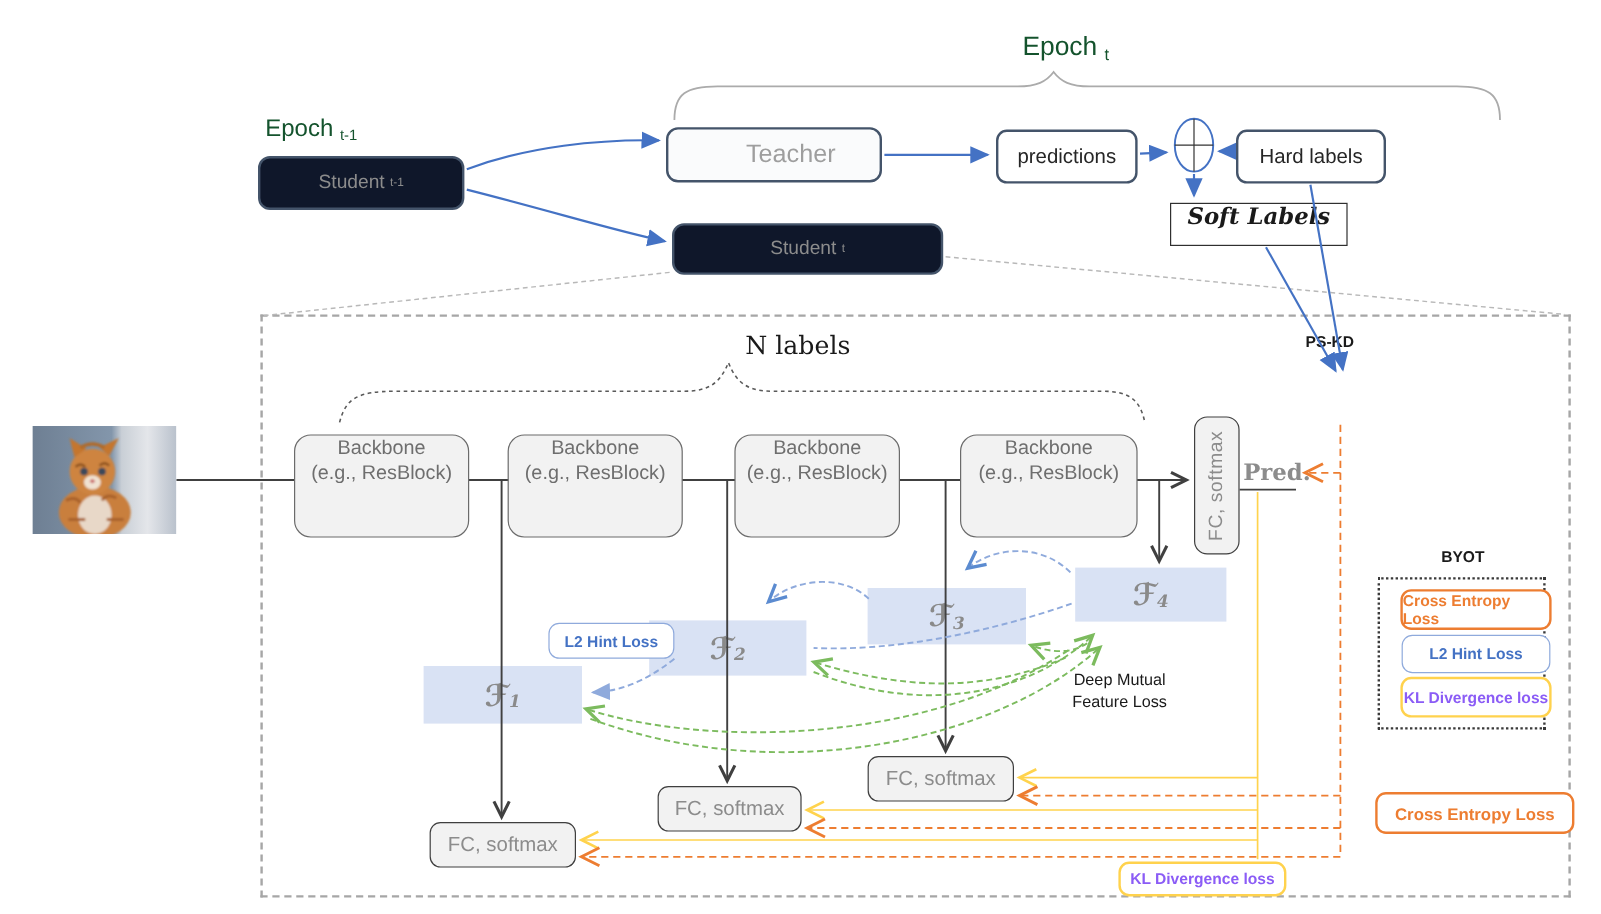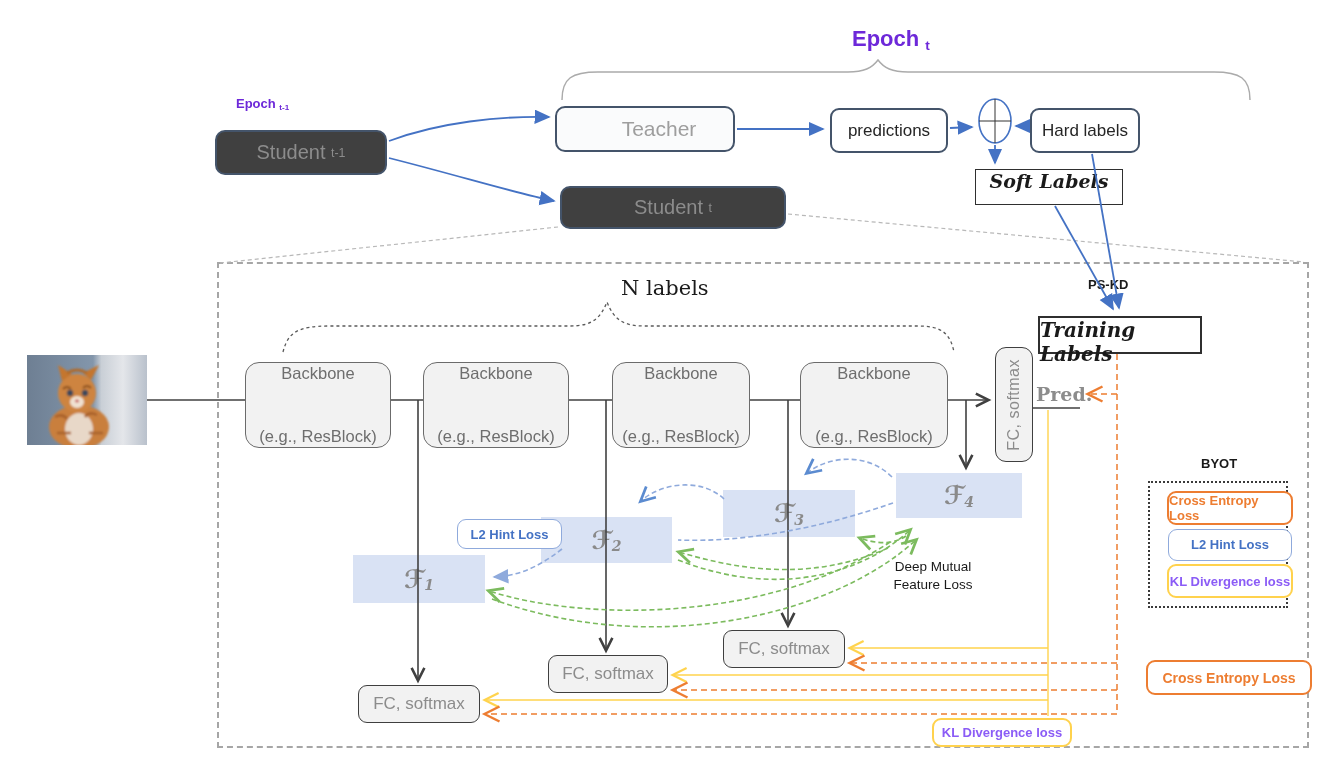--- a/index.html
+++ b/index.html
@@ -4,34 +4,34 @@
 <style>
   html,body{margin:0;padding:0;background:#fff;}
   #canvas{position:relative;width:1334px;height:762px;background:#fff;overflow:hidden;
           font-family:"Liberation Sans",sans-serif;}
   svg.layer{position:absolute;left:0;top:0;pointer-events:none;}
   #under{z-index:1;} #over{z-index:3;}
   .abs{position:absolute;box-sizing:border-box;}
   .z2{z-index:2;}
   
   .pillbox{border:2.5px solid #44546A;border-radius:10px;display:flex;align-items:center;justify-content:center;background:#fff;}
-  .student{background:#404040;color:#8C8C8C;font-size:20px;}
+  .student{background:#0f172a;color:#8C8C8C;font-size:16px;}
   .teacher{background:#FAFBFC;color:#9E9E9E;font-size:21px;}
   .smallpill{border:2px solid #44546A;border-radius:9px;background:#fff;color:#262626;font-size:17px;display:flex;align-items:center;justify-content:center;}
   .scriptbox{border:1.8px solid #2f2f2f;background:#fff;display:flex;justify-content:center;
              font-family:"DejaVu Serif",serif;font-style:italic;font-weight:bold;font-size:19px;color:#1a1a1a;}
-  .epoch{font-weight:bold;color:#6d28d9;}
+  .epoch{font-weight:normal;color:#14532d;}
   .sub{font-size:0.62em;vertical-align:-0.28em;font-weight:inherit;}
   
   .bigdash{border:2.5px dashed #A6A6A6;}
   .finelabel{font-weight:bold;color:#1a1a1a;font-size:13px;}
   .nblocks{font-family:"DejaVu Serif",serif;font-size:21px;color:#1a1a1a;}
   
   .backbone{background:#F2F2F2;border:1.8px solid #6B6B6B;border-radius:14px;color:#6E6E6E;font-size:16.5px;
-            display:flex;flex-direction:column;align-items:center;justify-content:space-between;line-height:1.3;text-align:center;}
+            display:flex;flex-direction:column;align-items:center;justify-content:flex-start;line-height:1.3;text-align:center;}
   .fcbox{background:#F2F2F2;border:1.8px solid #3F3F3F;border-radius:9px;color:#8C8C8C;font-size:17px;
          display:flex;align-items:center;justify-content:center;}
   .fcvert{border-radius:11px;}
   .vtext{writing-mode:vertical-rl;transform:rotate(180deg);font-size:16px;letter-spacing:0.5px;}
   .fbox{background:#D9E2F4;display:flex;align-items:center;justify-content:center;color:#8A8A8A;}
   .fglyph{font-family:"DejaVu Serif","DejaVu Sans",serif;font-style:italic;font-size:25px;font-weight:bold;}
   .fsub{font-family:"DejaVu Serif",serif;font-style:italic;font-size:14px;margin-top:12px;font-weight:bold;}
   .predlbl{font-family:"DejaVu Serif",serif;font-weight:bold;font-size:19px;color:#8C8C8C;}
   .badge{border-radius:9px;background:#fff;display:flex;align-items:center;justify-content:center;font-weight:bold;font-size:13px;margin-left:24px;}
   .b-ce{border:2px solid #ED7D31;color:#ED7D31;}
@@ -47,51 +47,48 @@
 
   <svg id="under" class="layer" width="1334" height="762">
     <defs>
       <marker id="u-blackV" markerWidth="12" markerHeight="12" refX="8.6" refY="5" orient="auto">
         <path d="M1,1 L9,5 L1,9" fill="none" stroke="#404040" stroke-width="1.6"></path>
       </marker>
     </defs>
     <path d="M147,400 L988,400" stroke="#404040" stroke-width="1.6" fill="none" marker-end="url(#u-blackV)"></path>
   </svg>
 
-  <div class="abs z2 epoch" style="left:236px;top:96px;font-size:13px;">
+  <div class="abs z2 epoch" style="left:221px;top:96px;font-size:20px;">
     <span>Epoch</span><span> </span><span class="sub">t-1</span>
   </div>
   <div class="abs z2 pillbox student" style="left:215px;top:130px;width:172px;height:45px;">
     <span>Student</span>&nbsp;<span class="sub">t-1</span>
   </div>
 
   <div class="abs z2 epoch" style="left:852px;top:26px;font-size:22px;">
     <span>Epoch</span><span> </span><span class="sub">t</span>
   </div>
   <div class="abs z2 pillbox teacher" style="left:555px;top:106px;width:180px;height:46px;padding-left:28px;">
     <span>Teacher</span>
   </div>
   <div class="abs z2 smallpill" style="left:830px;top:108px;width:118px;height:45px;">
     <span>predictions</span>
   </div>
-  <div class="abs z2 smallpill" style="left:1030px;top:108px;width:110px;height:45px;">
+  <div class="abs z2 smallpill" style="left:1030px;top:108px;width:125px;height:45px;">
     <span>Hard labels</span>
   </div>
   <div class="abs z2 scriptbox" style="left:975px;top:169px;width:148px;height:36px;">
     <span>Soft Labels</span>
   </div>
   <div class="abs z2 pillbox student" style="left:560px;top:186px;width:226px;height:43px;">
     <span>Student</span>&nbsp;<span class="sub">t</span>
   </div>
 
   <div class="abs z2 finelabel" style="left:1052px;top:277px;padding-left:36px;">
     <span>PS-KD</span>
-  </div>
-  <div class="abs z2 scriptbox" style="left:1038px;top:316px;width:164px;height:38px;border-width:2px;font-size:20px;">
-    <span>Training Labels</span>
   </div>
 
   <div class="abs bigdash" style="left:217px;top:262px;width:1092px;height:486px;z-index:1;"></div>
 
   <div class="abs z2 nblocks" style="left:621px;top:276px;">
     <span>N labels</span>
   </div>
 
   <svg class="abs z2" style="left:27px;top:355px;" width="120" height="90">
     <defs>

